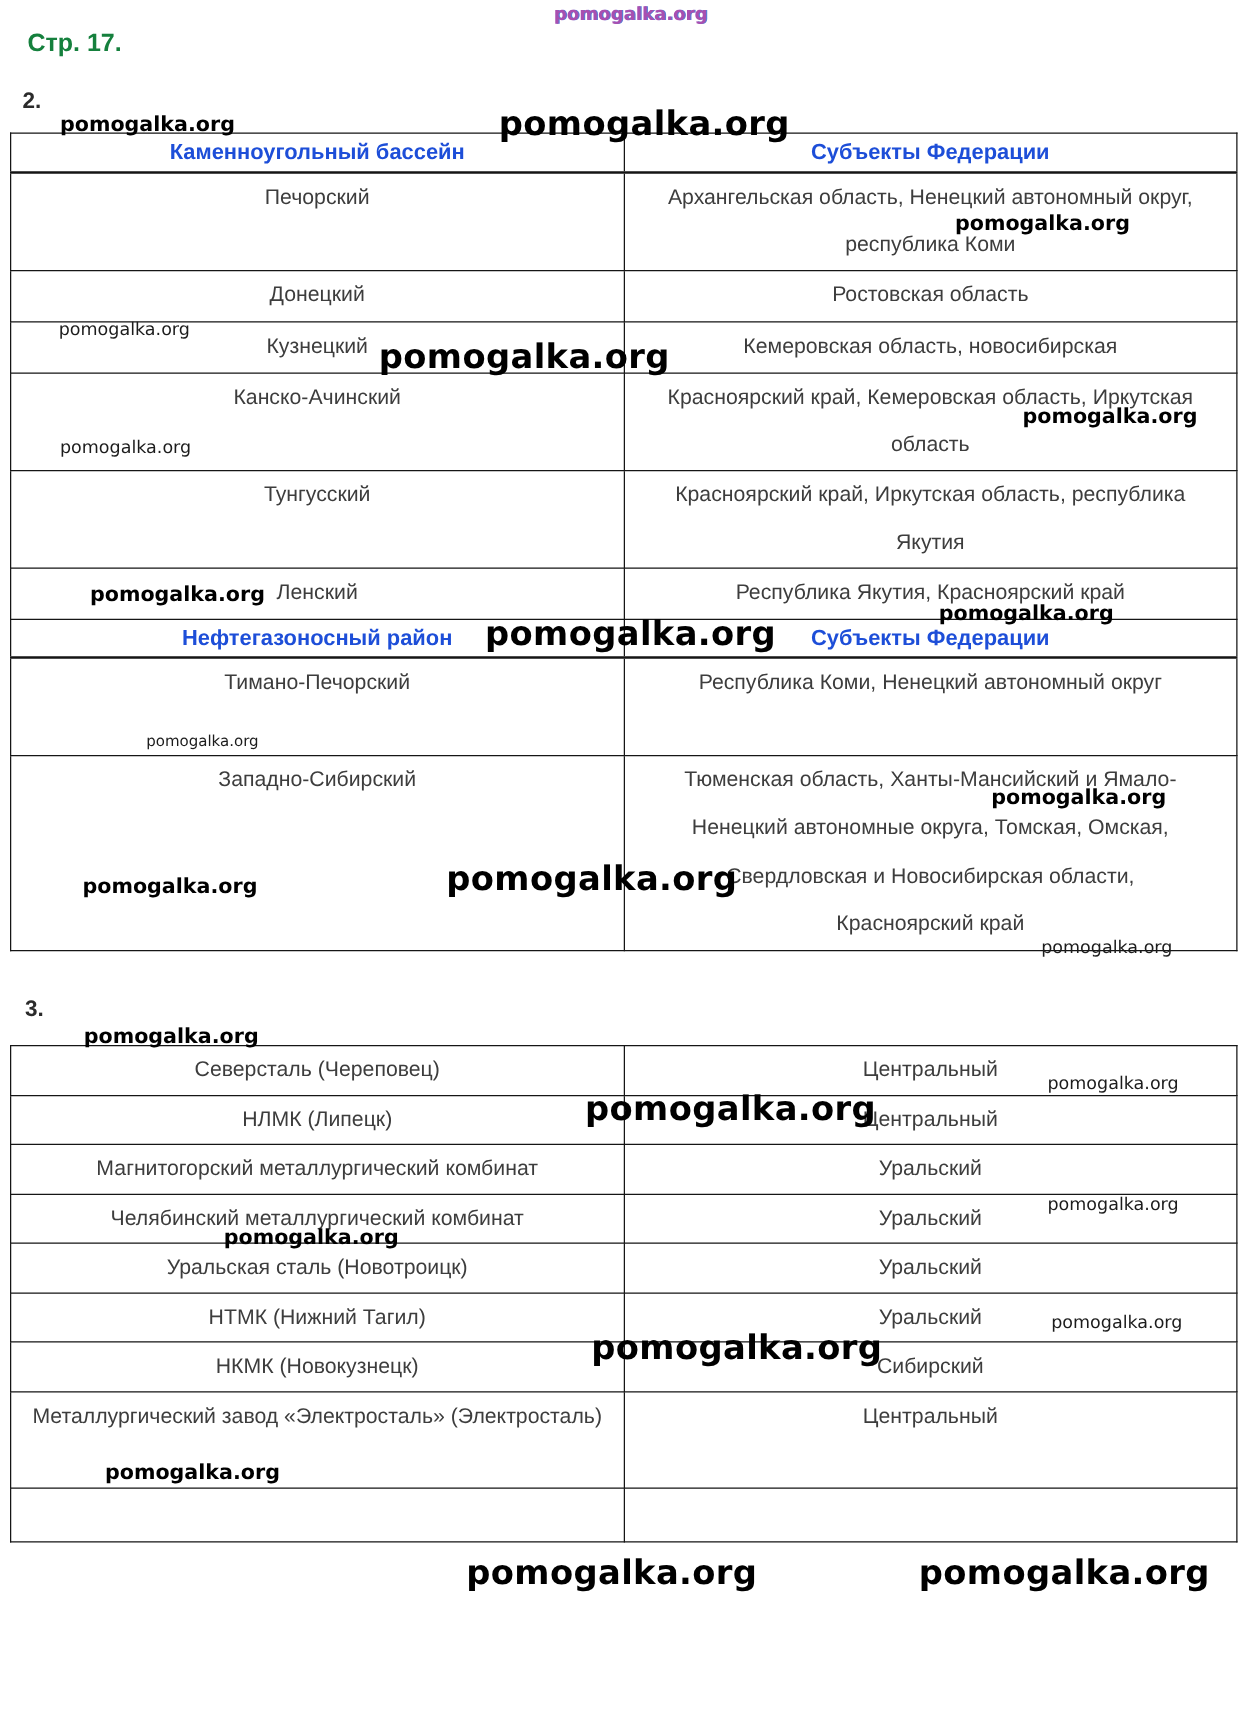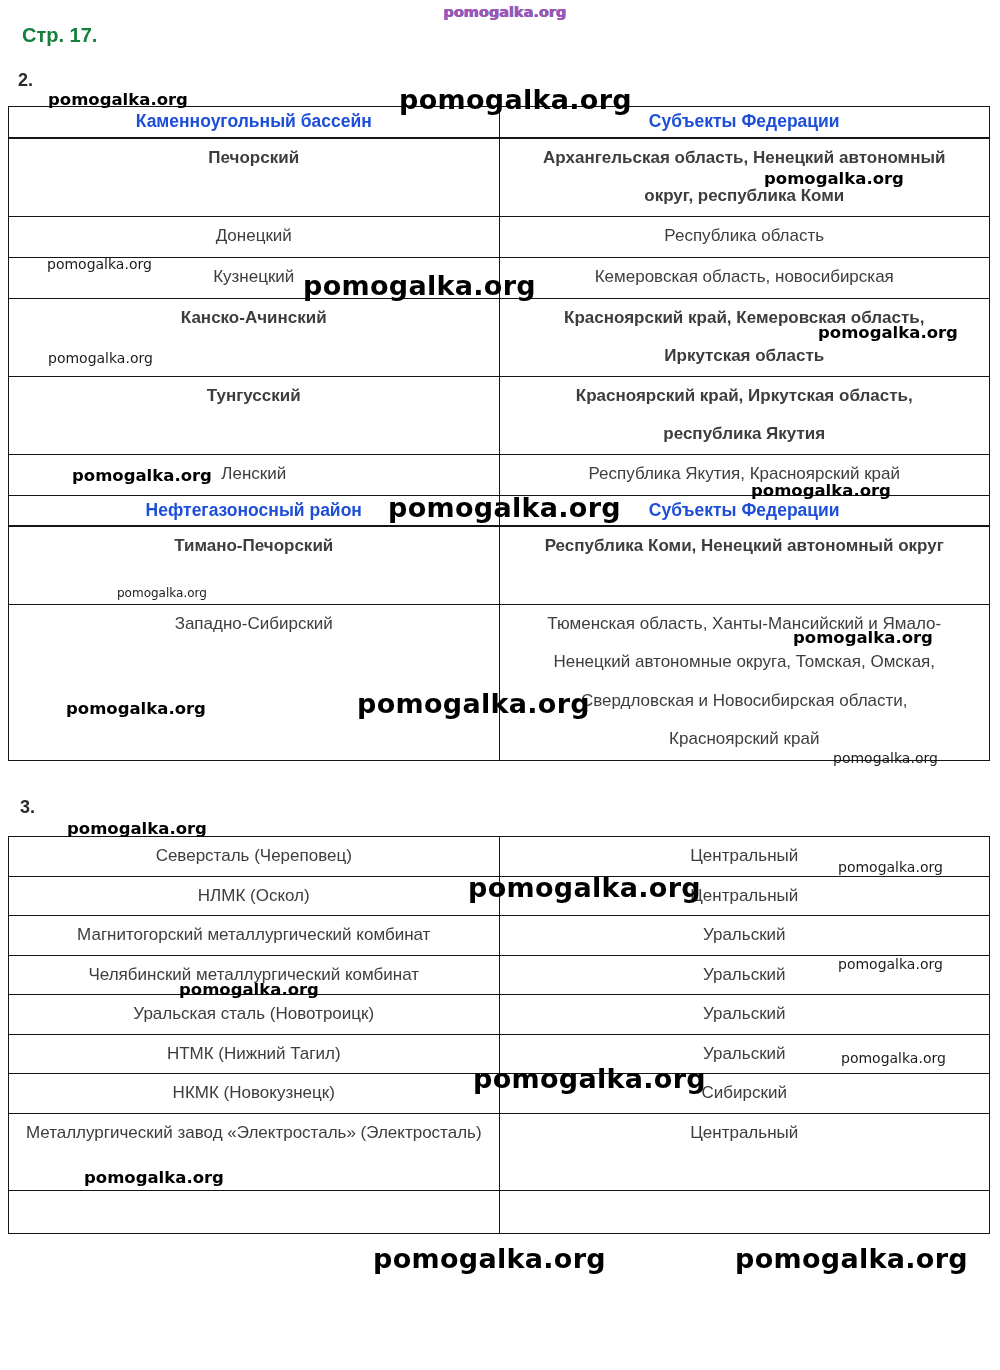--- a/index.html
+++ b/index.html
@@ -33,21 +33,21 @@
     font-size:17.5px; font-weight:bold; color:#1d4ed8;
     height:31px; vertical-align:middle; border-bottom-width:2.5px; padding:0 4px;
   }
   td {
     font-size:17px; color:#3d3d3d; line-height:38.5px; vertical-align:top;
   }
   #coal-oil-table td { padding:0 34px; }
   #metallurgy-table td { padding:0 12px; }
   tr.h1 td { height:41px; }
   tr.h1s td { height:39px; }
-  tr.h2 td { height:78px;font-weight:bold; }
+  tr.h2 td { height:78px; }
   tr.h2s td { height:77px; }
   tr.h4 td { height:156px; }
   tr.empty td { height:43px; }
 
   .wm {
     position:absolute; white-space:nowrap; color:#000000;
     font-family:"DejaVu Sans", sans-serif; z-index:5; pointer-events:none;text-align:right;
   }
   .wm-big   { font-size:27px; font-weight:bold; letter-spacing:0.3px; }
   .wm-mid   { font-size:16.5px; font-weight:bold; }
@@ -74,21 +74,21 @@
         <tr>
       <th>Каменноугольный бассейн</th>
       <th>Субъекты Федерации</th>
     </tr>
     <tr class="h2">
       <td>Печорский</td>
       <td>Архангельская область, Ненецкий автономный округ, республика Коми</td>
     </tr>
     <tr class="h1">
       <td>Донецкий</td>
-      <td>Республика область</td>
+      <td>Ростовская область</td>
     </tr>
     <tr class="h1">
       <td>Кузнецкий</td>
       <td>Кемеровская область, новосибирская</td>
     </tr>
     <tr class="h2">
       <td>Канско-Ачинский</td>
       <td>Красноярский край, Кемеровская область, Иркутская область</td>
     </tr>
     <tr class="h2">
@@ -118,21 +118,21 @@
     <colgroup>
         <col>
         <col>
       </colgroup>
     <tbody>
     <tr class="h1s">
       <td>Северсталь (Череповец)</td>
       <td>Центральный</td>
     </tr>
     <tr class="h1s">
-      <td>НЛМК (Оскол)</td>
+      <td>НЛМК (Липецк)</td>
       <td>Центральный</td>
     </tr>
     <tr class="h1s">
       <td>Магнитогорский металлургический комбинат</td>
       <td>Уральский</td>
     </tr>
     <tr class="h1s">
       <td>Челябинский металлургический комбинат</td>
       <td>Уральский</td>
     </tr>

